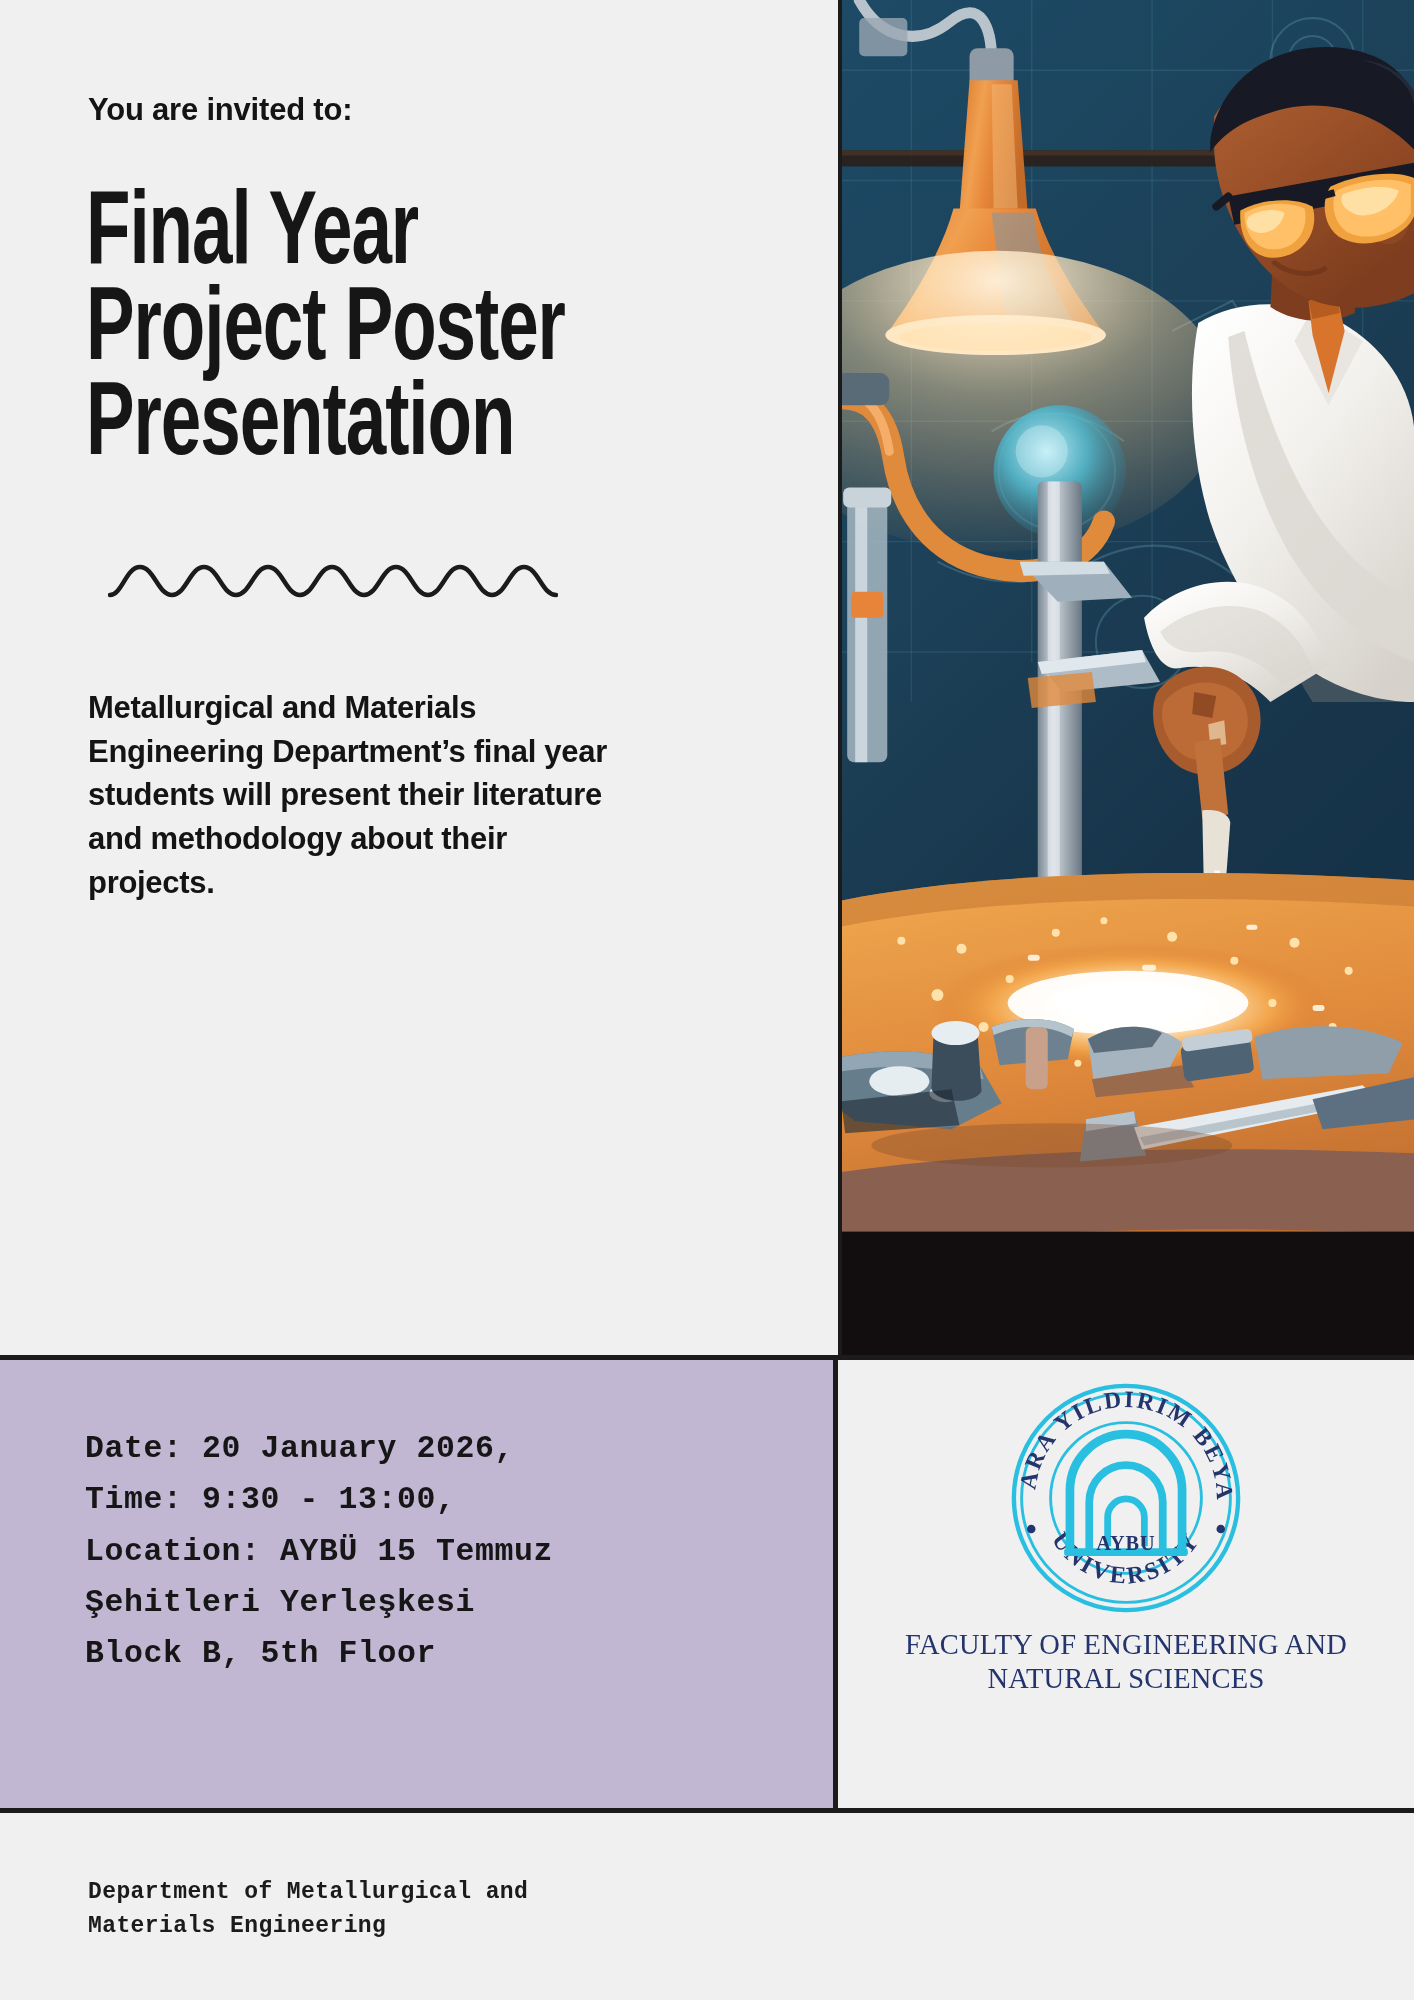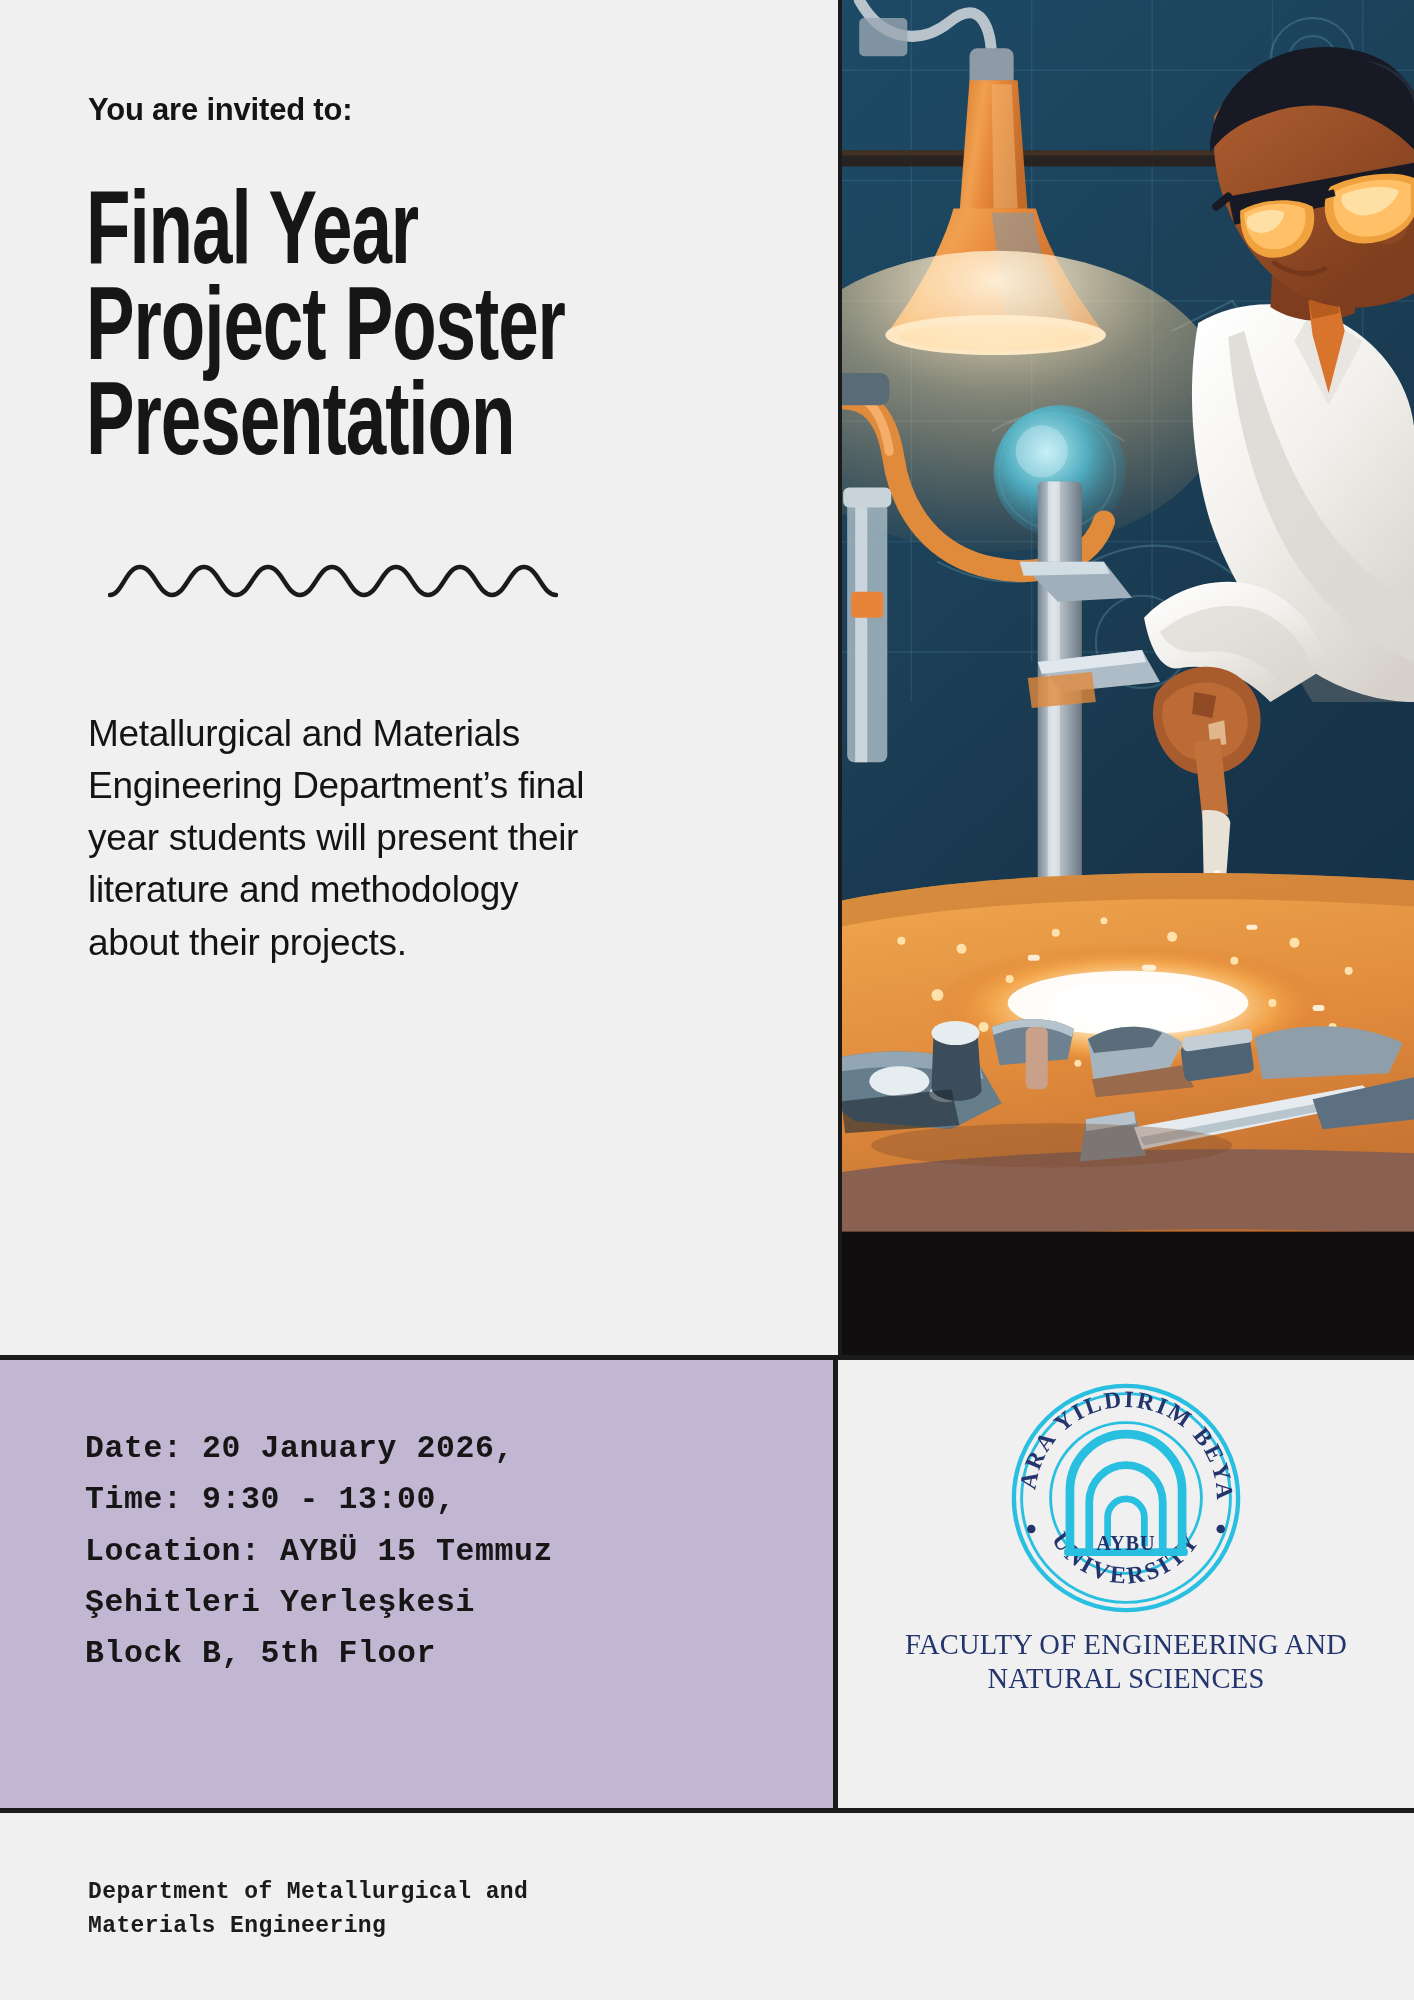--- a/index.html
+++ b/index.html
@@ -58,25 +58,25 @@
   }
 
   .wave-divider {
     position:absolute;
     left:108px; top:555px;
     width:450px; height:50px;
   }
 
   .body-copy {
     position:absolute;
-    left:88px; top:708px;
+    left:88px; top:686px;
     width:520px;
-    font-size:37px;
+    font-size:31px;
     line-height:1.41;
-    font-weight:400;
+    font-weight:700;
     color:#141414;
     letter-spacing:-0.3px;
     white-space:pre-line;
   }
 
   
   .illus { position:absolute; inset:0; width:100%; height:100%; display:block; }
 
   
   .bottom-section {

